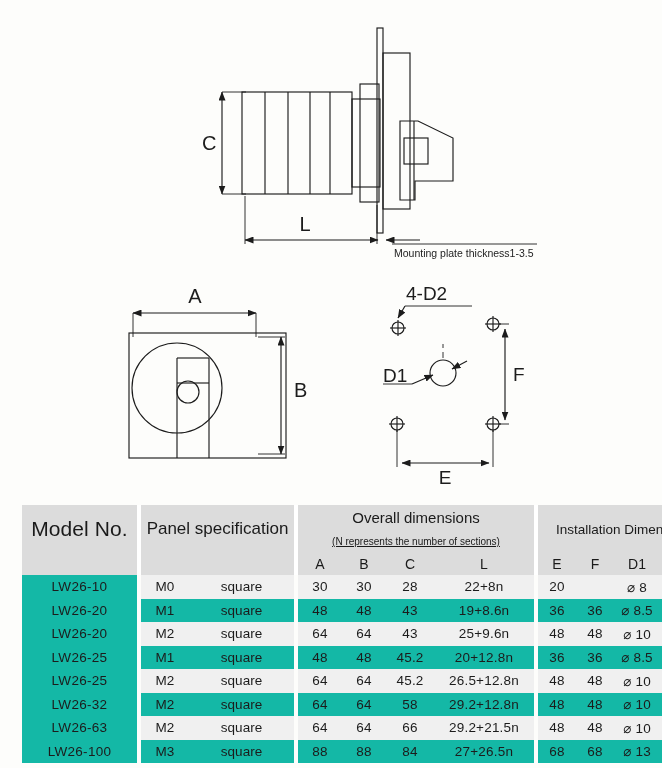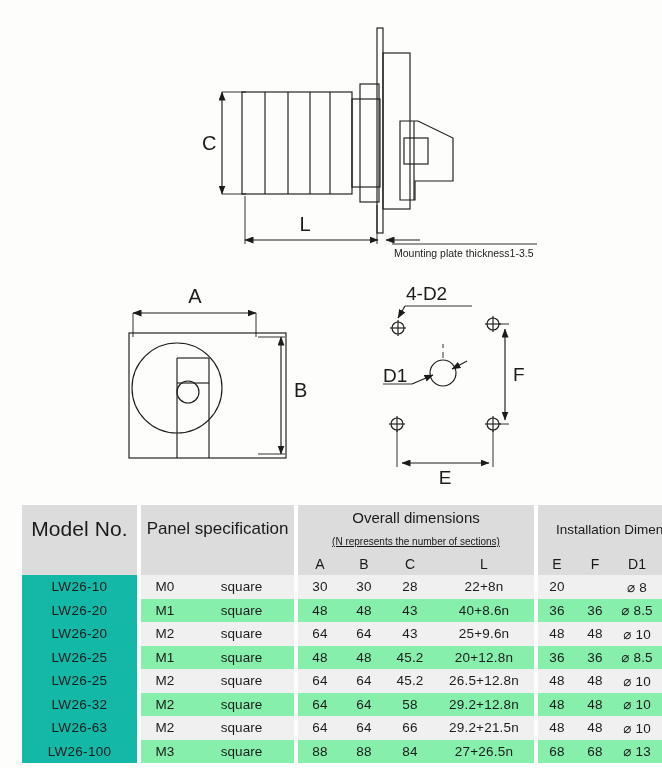--- a/index.html
+++ b/index.html
@@ -120,21 +120,21 @@
     font-size: 14px;
     text-align: right;
     padding-right: 5px;
   }
   td.c-panel-shape {
     font-size: 11.5px;
     text-align: left;
     padding-left: 5px;
   }
   td.shade-a { background: #f0f0f0; }
-  td.shade-b { background: #86efac; }
+  td.shade-b { background: #14b8a6; }
   td.gap { background: #fdfdfb; width: 4px; }
 
   .num { letter-spacing: 0.2px; }
 </style>
 </head>
 <body>
 
 <div class="page">
 
   <div class="drawings">
@@ -332,21 +332,21 @@
           </tr>
           <tr class="row">
             <td class="c-model">LW26-20</td>
             <td class="gap"></td>
             <td class="c-panel-m shade-b">M1</td>
             <td class="c-panel-shape shade-b">square</td>
             <td class="gap"></td>
             <td class="num shade-b">48</td>
             <td class="num shade-b">48</td>
             <td class="num shade-b">43</td>
-            <td class="num shade-b">40+8.6n</td>
+            <td class="num shade-b">19+8.6n</td>
             <td class="gap"></td>
             <td class="num shade-b">36</td>
             <td class="num shade-b">36</td>
             <td class="num shade-b">⌀ 8.5</td>
             <td class="num shade-b">⌀ 4.5</td>
           </tr>
           <tr class="row">
             <td class="c-model">LW26-20</td>
             <td class="gap"></td>
             <td class="c-panel-m shade-a">M2</td>

